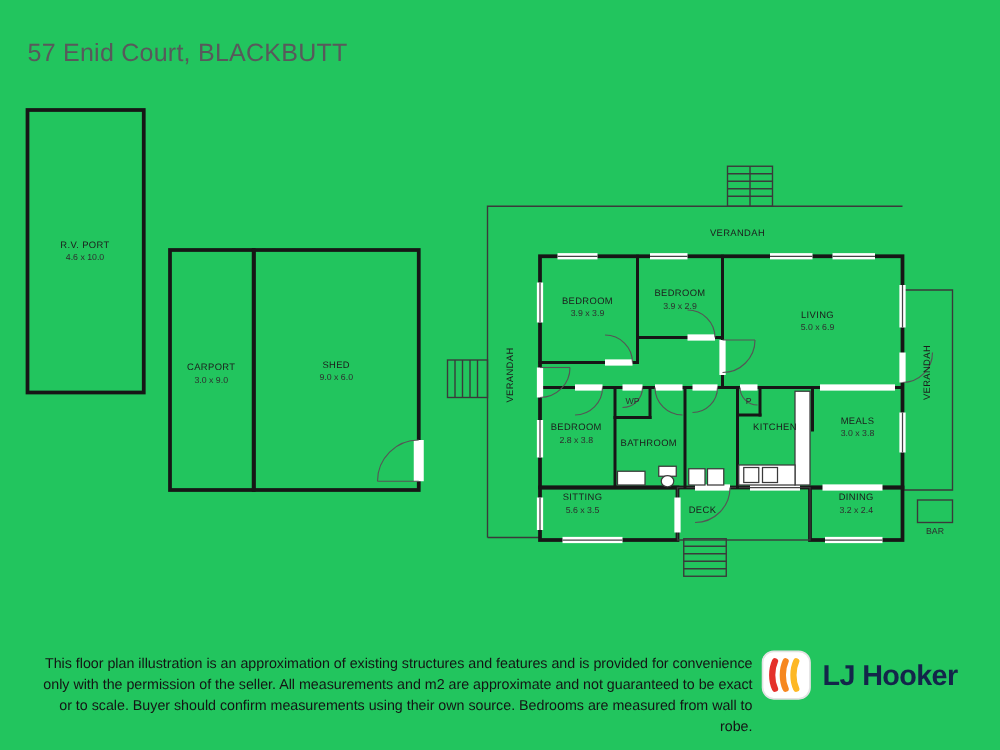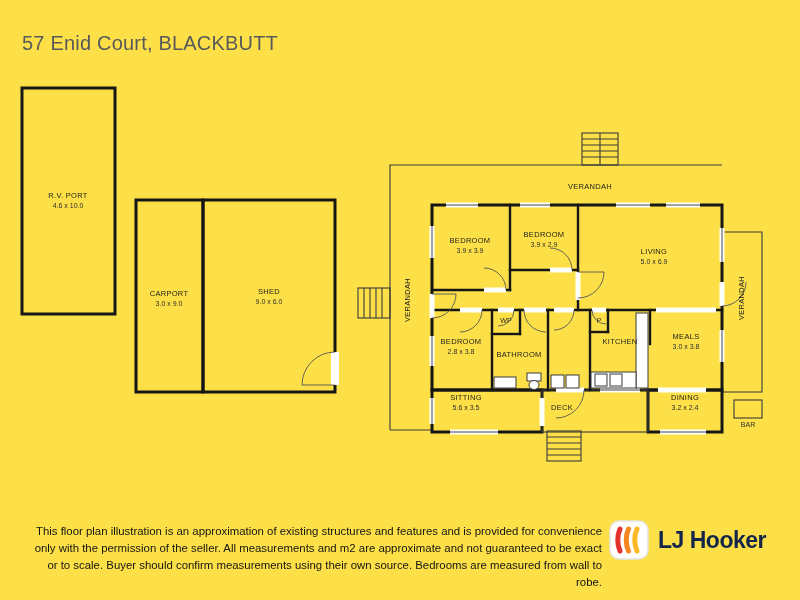--- a/index.html
+++ b/index.html
@@ -1,16 +1,16 @@
 <!DOCTYPE html>
 <html><head>
 <meta charset="utf-8">
 <style>
   html,body{margin:0;padding:0;background:#fff;}
-  .stage{position:relative;width:800px;height:600px;background:#fde047;overflow:hidden;
+  .stage{position:relative;width:800px;height:600px;background:#22c55e;overflow:hidden;
          font-family:"Liberation Sans",sans-serif;}
   .page-title{position:absolute;left:22px;top:32px;font-size:20px;color:#58595b;letter-spacing:.2px;}
   svg.plan{position:absolute;left:0;top:0;}
   
   .w3{fill:none;stroke:#161616;stroke-width:3;stroke-linecap:square;}
   .w2{fill:none;stroke:#161616;stroke-width:2.4;stroke-linecap:square;}
   .t {fill:none;stroke:#3a3a3a;stroke-width:1.1;}
   .tf{fill:#fff;stroke:#3a3a3a;stroke-width:1;}
   .gap{fill:#fff;stroke:none;}
   .win{fill:none;stroke:#444;stroke-width:1;}

